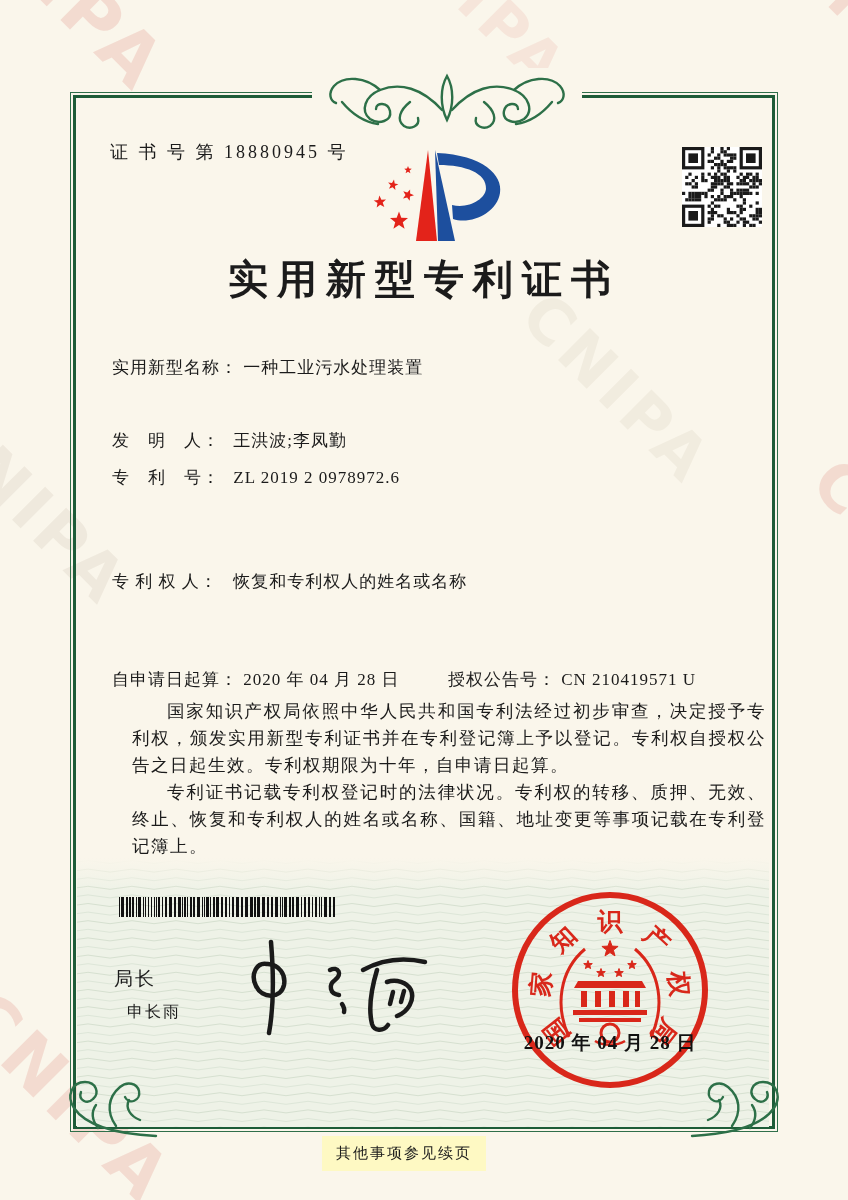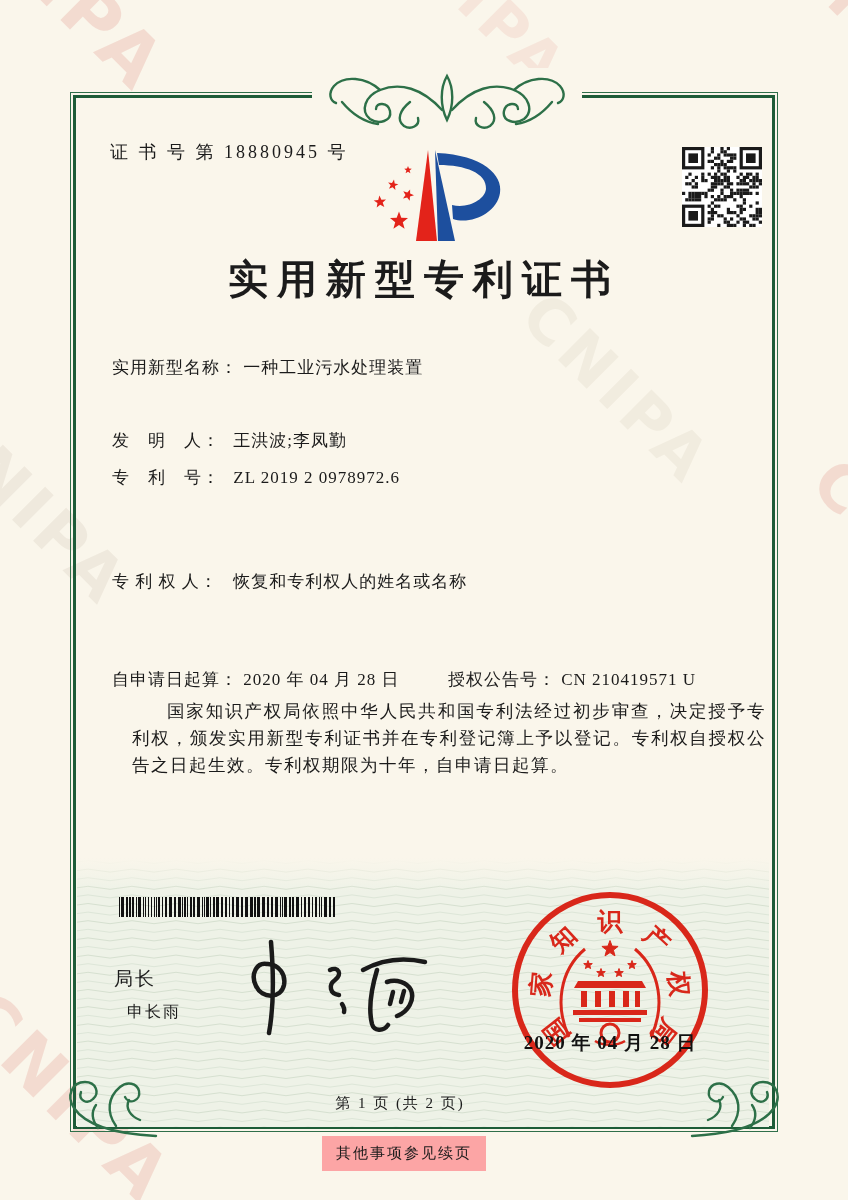--- a/index.html
+++ b/index.html
@@ -59,21 +59,21 @@
     position:absolute; font-size:25px; font-weight:bold; color:#d81d10;
     transform-origin:center; white-space:nowrap;
   }
   .seal-date{
     position:absolute; left:519px; top:1030px; width:182px; text-align:center;
     font-size:19px; font-weight:bold; letter-spacing:1px; color:#111;
   }
   
   .page-info{position:absolute; left:280px; top:1094px; width:240px; text-align:center; font-size:15px; letter-spacing:2px;}
   .note-box{
-    position:absolute; left:322px; top:1136px; background:#fca5a5; padding:8px 14px;
+    position:absolute; left:322px; top:1136px; background:#fef9c3; padding:8px 14px;
     font-size:15px; letter-spacing:2px;
   }
   .green{stroke:#2d7048; fill:none; stroke-width:2.4; stroke-linecap:round;}
 </style>
 </head>
 <body>
 
 <div class="page">
 
   <div class="wm wm-pink" style="left:-78px; top:-60px; font-size:72px;">CNIPA</div>
@@ -399,20 +399,21 @@
     <span class="field-label">自申请日起算：</span>
     <span class="field-value">2020 年 04 月 28 日</span>
     <span class="grant-col2">
       <span class="field-label" style="min-width:0">授权公告号：</span>
       <span class="field-value">CN 210419571 U</span>
     </span>
   </div>
 
   <div class="paras">
     <p>国家知识产权局依照中华人民共和国专利法经过初步审查，决定授予专利权，颁发实用新型专利证书并在专利登记簿上予以登记。专利权自授权公告之日起生效。专利权期限为十年，自申请日起算。</p>
+    <p>专利证书记载专利权登记时的法律状况。专利权的转移、质押、无效、终止、恢复和专利权人的姓名或名称、国籍、地址变更等事项记载在专利登记簿上。</p>
   </div>
 
   <svg class="barcode" id="barcode-svg" viewBox="0 0 220 20">
       <rect x="0" y="0" width="1" height="20" fill="#111"></rect>
       <rect x="2" y="0" width="3" height="20" fill="#111"></rect>
       <rect x="7" y="0" width="2" height="20" fill="#111"></rect>
       <rect x="10" y="0" width="2" height="20" fill="#111"></rect>
       <rect x="13" y="0" width="2" height="20" fill="#111"></rect>
       <rect x="17" y="0" width="1" height="20" fill="#111"></rect>
       <rect x="19" y="0" width="3" height="20" fill="#111"></rect>
@@ -514,16 +515,15 @@
   <span class="seal-char" style="left: 50.6273px; top: 147.481px; transform: translate(-50%, -50%) rotate(-128deg);">国</span>
       <span class="seal-char" style="left: 36.2287px; top: 99.3863px; transform: translate(-50%, -50%) rotate(-85.3333deg);">家</span>
       <span class="seal-char" style="left: 58.2365px; top: 54.2637px; transform: translate(-50%, -50%) rotate(-42.6667deg);">知</span>
       <span class="seal-char" style="left: 105px; top: 36px; transform: translate(-50%, -50%) rotate(0deg);">识</span>
       <span class="seal-char" style="left: 151.764px; top: 54.2637px; transform: translate(-50%, -50%) rotate(42.6667deg);">产</span>
       <span class="seal-char" style="left: 173.771px; top: 99.3863px; transform: translate(-50%, -50%) rotate(85.3333deg);">权</span>
       <span class="seal-char" style="left: 159.373px; top: 147.481px; transform: translate(-50%, -50%) rotate(128deg);">局</span>
     </div>
   <div class="seal-date">2020 年 04 月 28 日</div>
 
-  <div class="page-info">第 1 页 (共 2 页)</div>
   <div class="note-box">其他事项参见续页</div>
 
 </div>
 
 </body></html>

